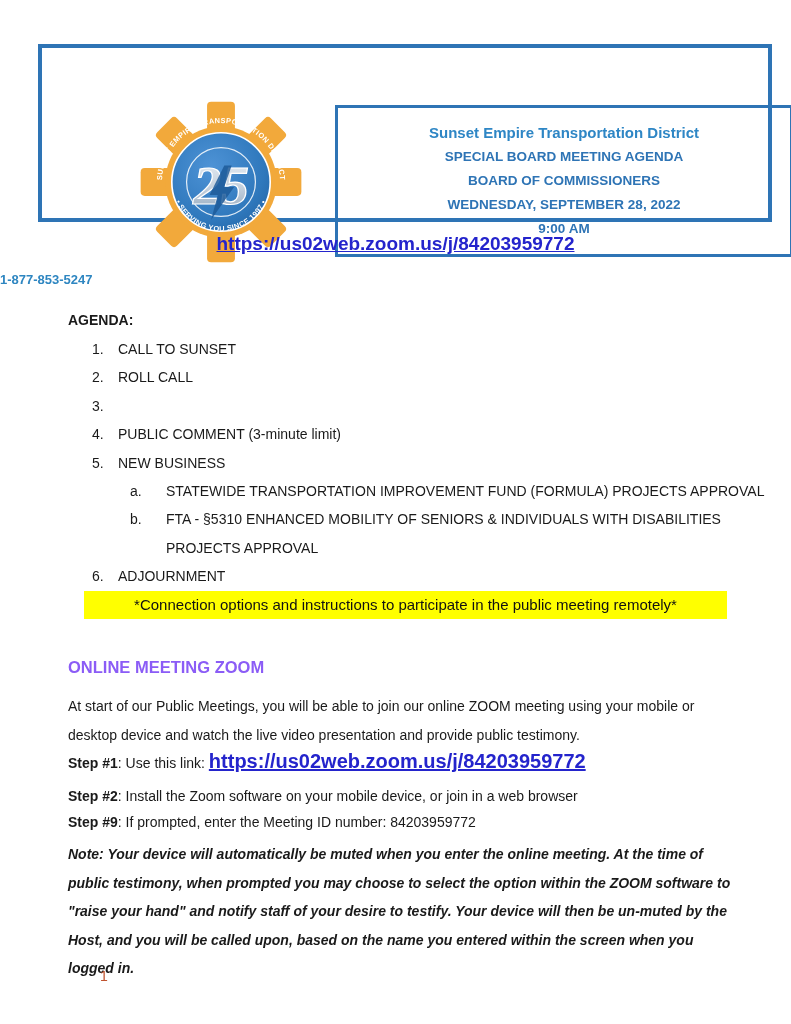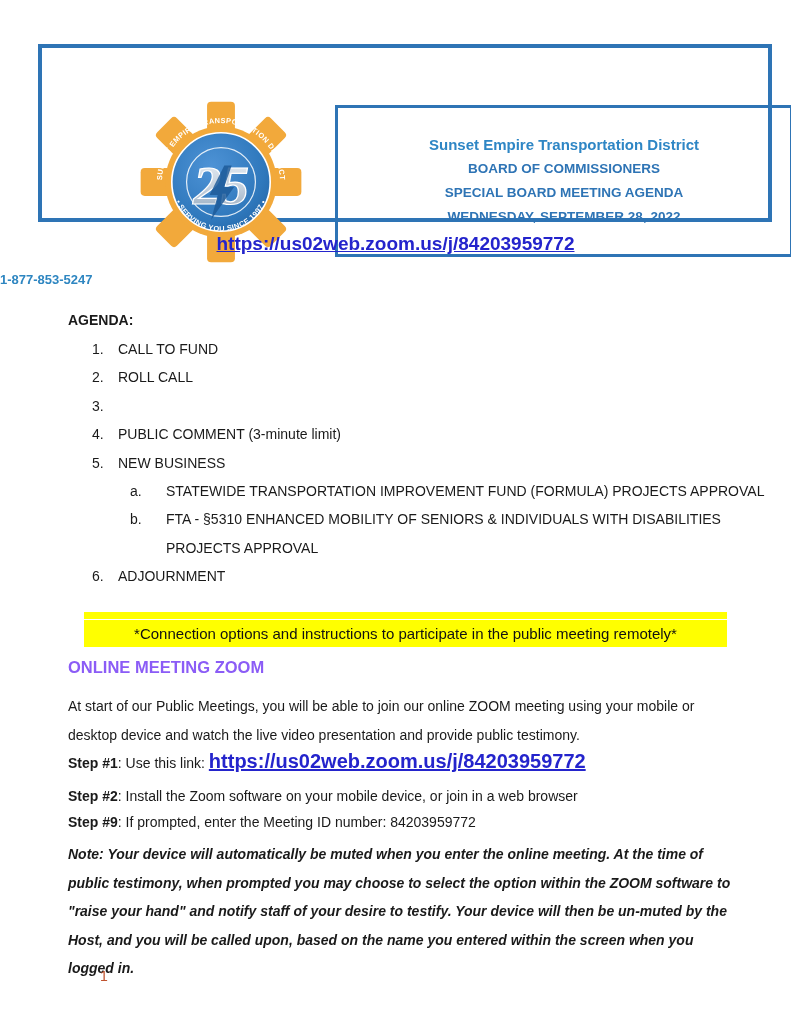--- a/index.html
+++ b/index.html
@@ -33,21 +33,21 @@
   .agenda-heading{position:absolute;left:68px;top:312px;font-size:14px;font-weight:bold;}
   .agenda-row{position:absolute;display:flex;font-size:14px;}
   .agenda-row .marker{flex:0 0 26px;}
   .agenda-row.sub{left:130px;}
   .agenda-row.sub .marker{flex:0 0 36px;}
   .agenda-row .itext{white-space:pre-line;line-height:28.5px;}
   .agenda-row{line-height:28.5px;margin-top:-5px;}
   
   .highlight-strip{position:absolute;left:84px;top:612px;width:643px;height:7px;background:#FFFF00;}
   .highlight-line{
-    position:absolute;left:84px;top:620px;width:643px;background:#FFFF00;
+    position:absolute;left:84px;top:591px;width:643px;background:#FFFF00;
     text-align:center;font-size:15px;color:#111;padding:5px 0 5px 0;
   }
   .online-heading{position:absolute;left:68px;top:658px;font-size:16.5px;color:#8b5cf6;font-weight:bold;}
   .intro-para{
     position:absolute;left:68px;top:692px;width:658px;
     font-size:14px;line-height:28.5px;
   }
   .step-line{position:absolute;left:68px;font-size:14px;}
   .step-line .step-label{font-weight:bold;}
   .step1{top:750px;}
@@ -101,36 +101,37 @@
       <text font-size="9" font-weight="bold" fill="#ffffff" letter-spacing="0.5" font-family="Liberation Sans, sans-serif">
         <textPath href="#arcBottom" startOffset="50%" text-anchor="middle">• SERVING YOU SINCE 1997 •</textPath>
       </text>
       <circle cx="100" cy="100" r="42" fill="none" stroke="#ffffff" stroke-width="1.5" opacity="0.85"></circle>
       <text x="100" y="127" text-anchor="middle" font-size="68" font-weight="bold" font-style="italic" fill="url(#silver)" stroke="#ffffff" stroke-width="1.5" font-family="Liberation Serif, serif">25</text>
       <path d="M104,80 L86,116 L96,116 L88,146 L116,106 L104,106 L113,80 Z" fill="#1D5A99" opacity="0.85"></path>
     </svg>
   </div>
   <div class="info-box">
     <div class="info-line first">Sunset Empire Transportation District</div>
+    <div class="info-line">SPECIAL BOARD MEETING AGENDA</div>
     <div class="info-line">BOARD OF COMMISSIONERS</div>
-    <div class="info-line">SPECIAL BOARD MEETING AGENDA</div>
     <div class="info-line">WEDNESDAY, SEPTEMBER 28, 2022</div>
+    <div class="info-line">9:00 AM</div>
   </div>
 </div>
 
 <div class="zoom-link-top">
   <a>https://us02web.zoom.us/j/84203959772</a>
 </div>
 <div class="phone-line">1-877-853-5247</div>
 
 <div class="agenda-heading">AGENDA:</div>
 
 <div class="agenda-row" style="left:92px;top:340px;">
   <span class="marker">1.</span>
-  <span class="itext">CALL TO FUND</span>
+  <span class="itext">CALL TO SUNSET</span>
 </div>
 <div class="agenda-row" style="left:92px;top:368px;">
   <span class="marker">2.</span>
   <span class="itext">ROLL CALL</span>
 </div>
 <div class="agenda-row" style="left:92px;top:397px;">
   <span class="marker">3.</span>
 </div>
 <div class="agenda-row" style="left:92px;top:425px;">
   <span class="marker">4.</span>

